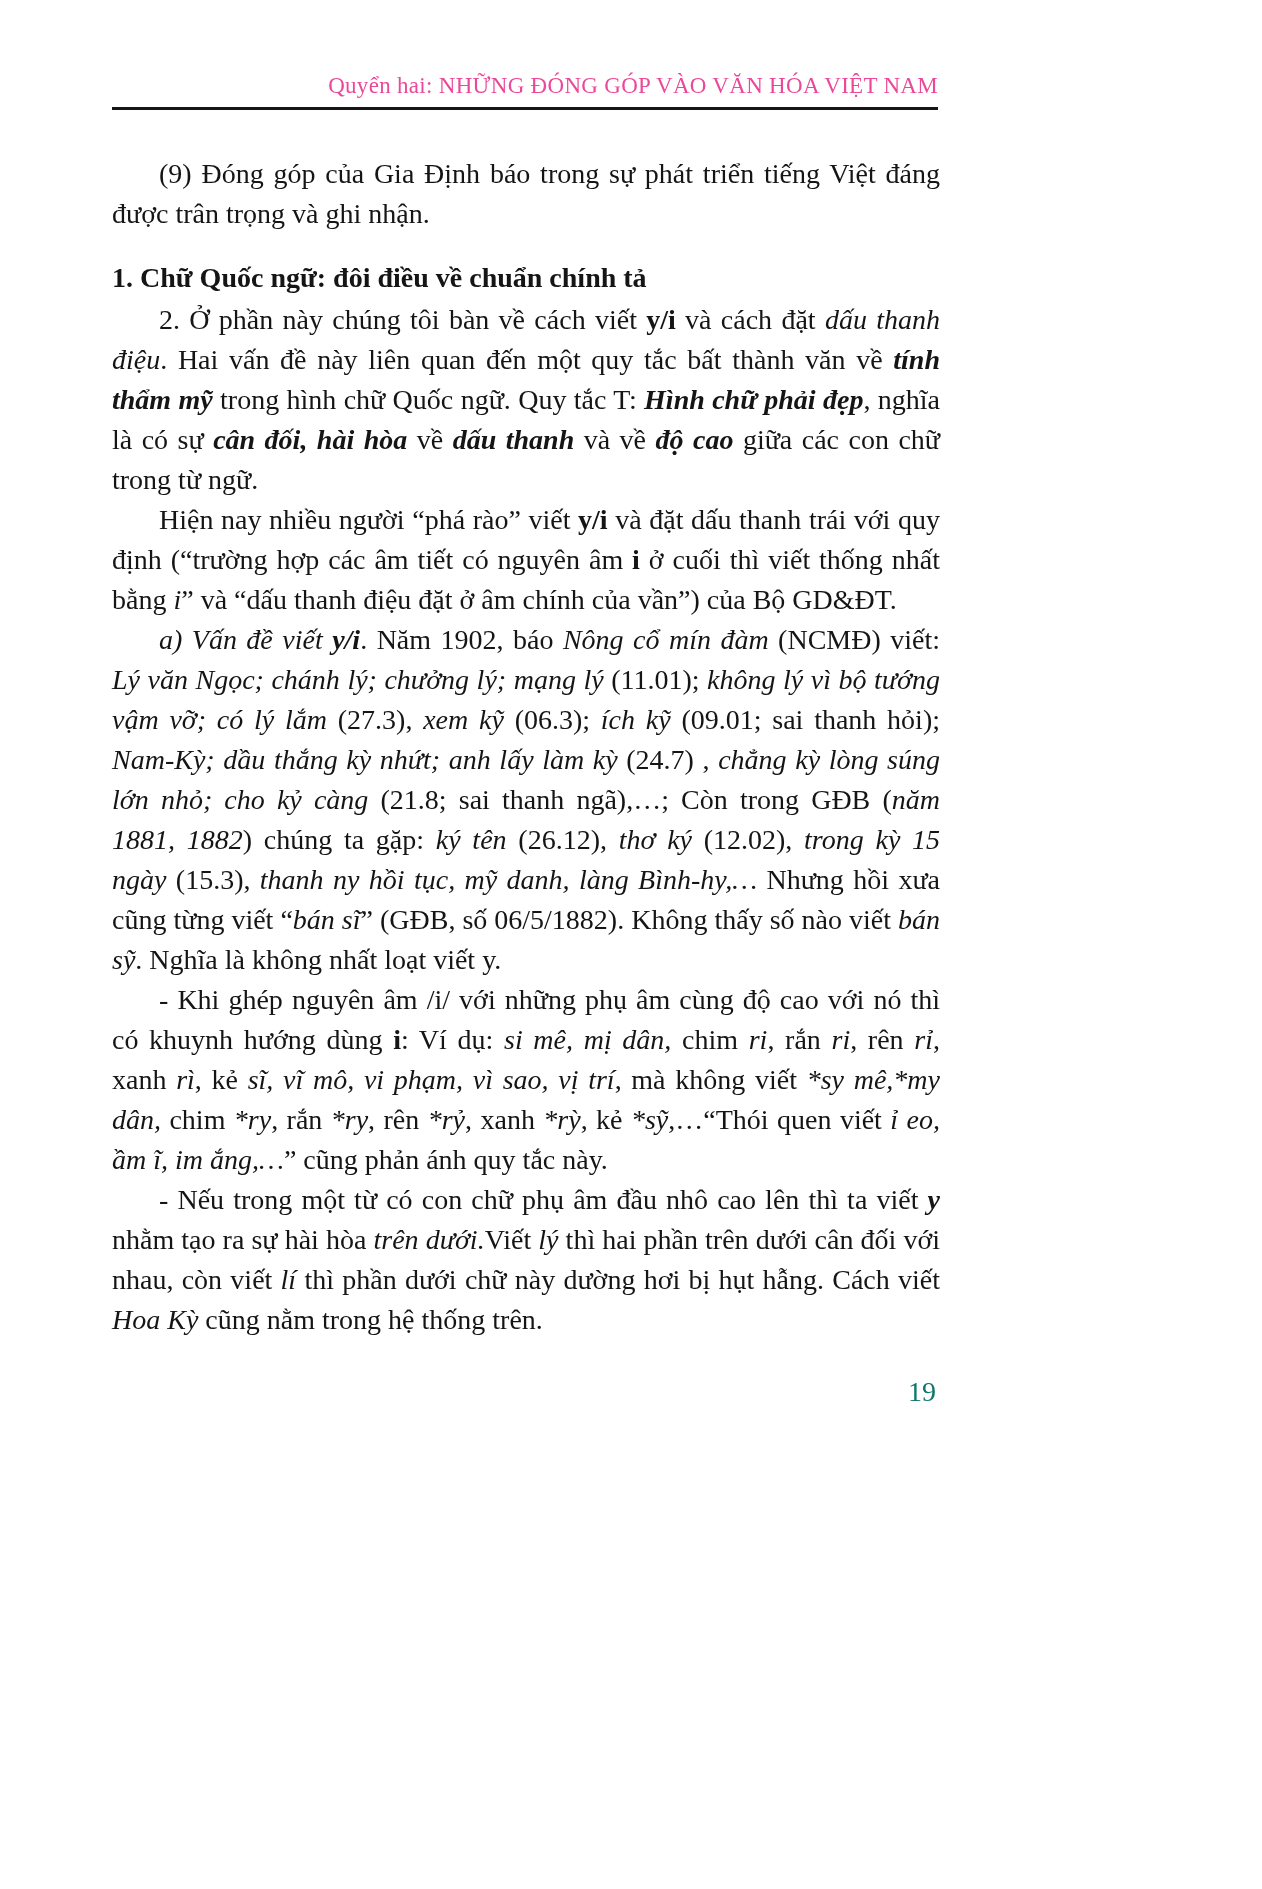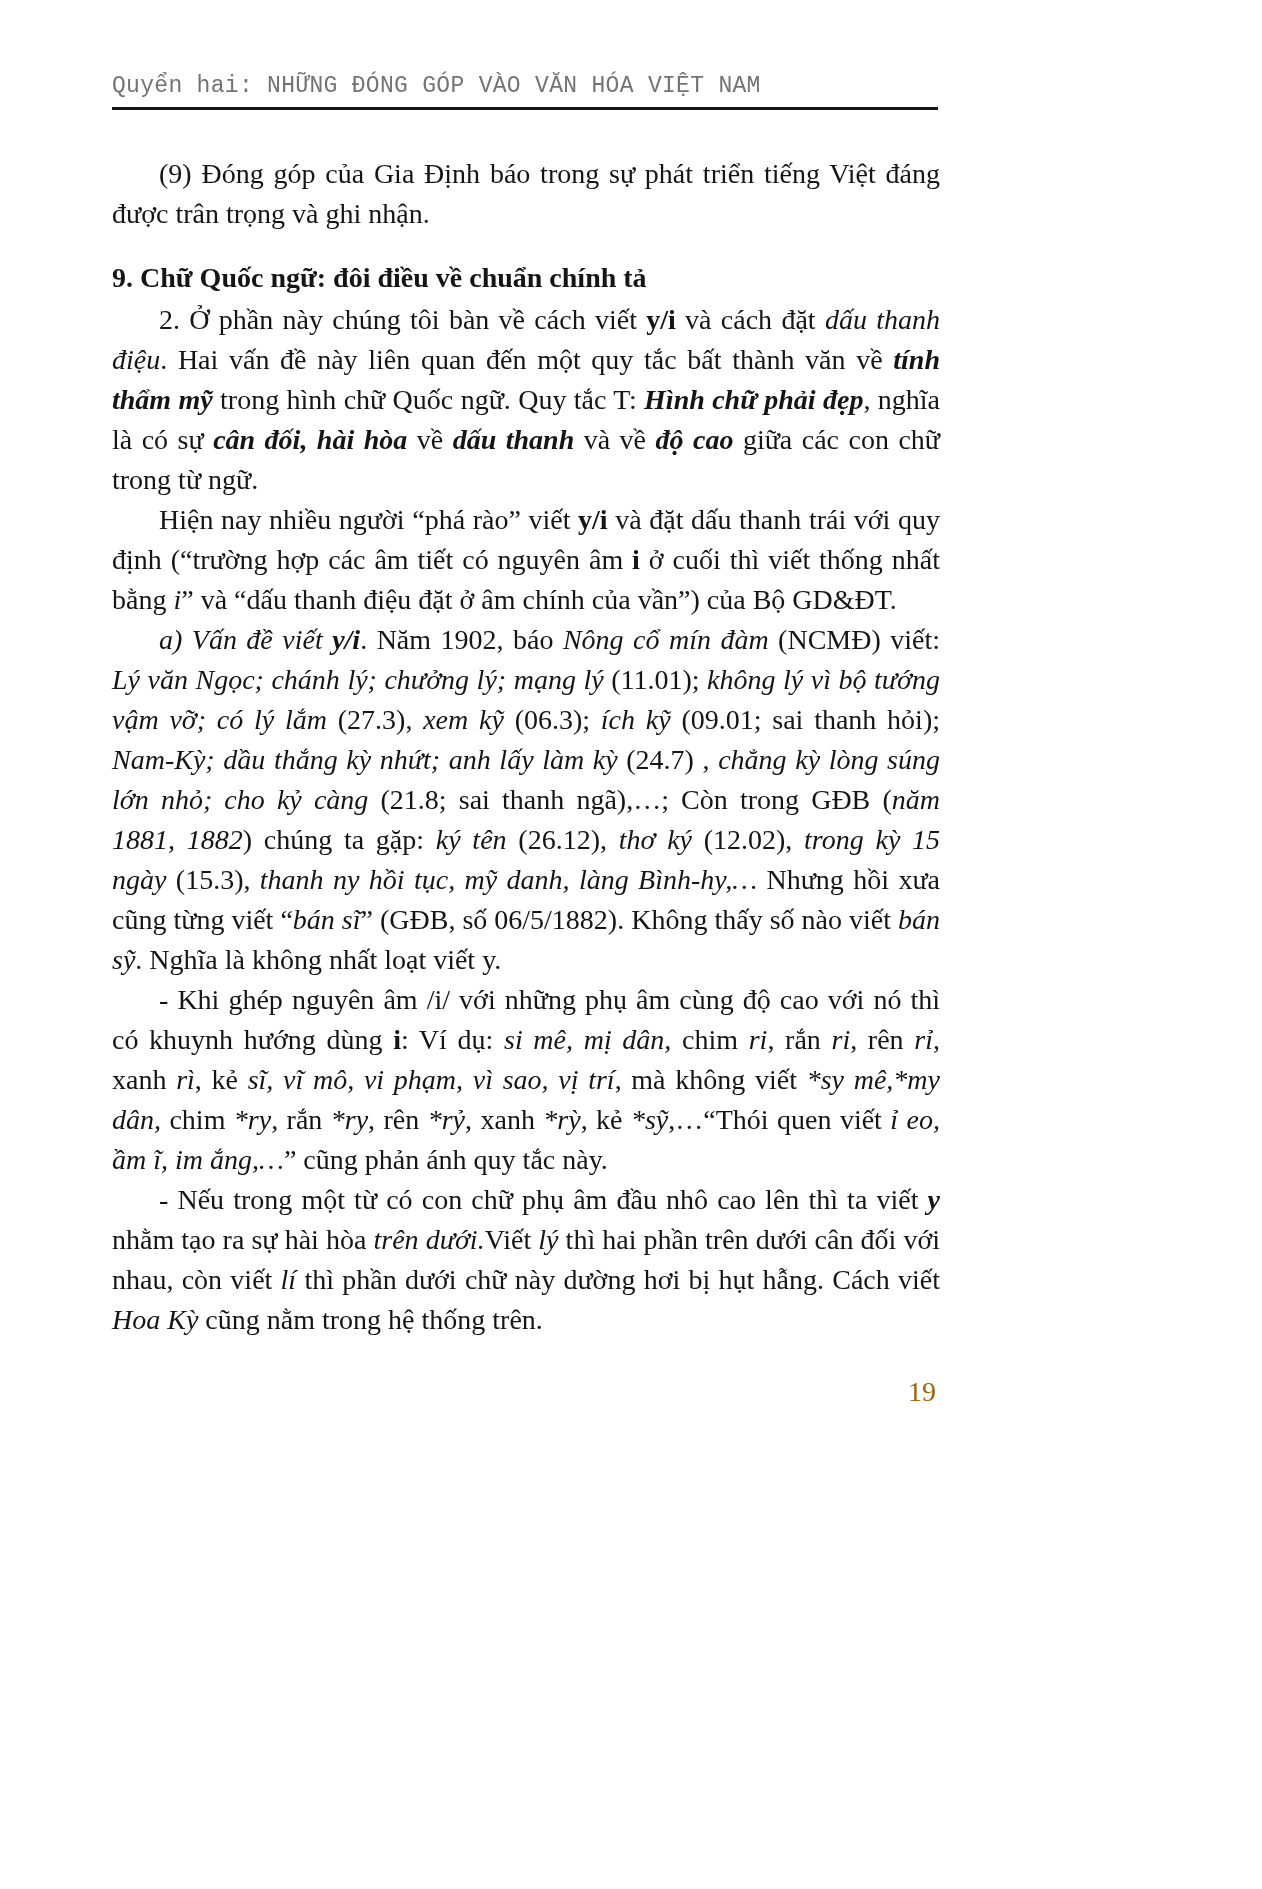--- a/index.html
+++ b/index.html
@@ -16,25 +16,25 @@
     font-family: "Liberation Serif", "DejaVu Serif", serif;
     color: #161616;
   }
   .content {
     position: absolute;
     left: 112px;
     top: 72px;
     width: 828px;
   }
   .running-header {
-    text-align: left;
-    font-family: Liberation Mono, monospace;
+    text-align: right;
+    font-family: Liberation Serif, serif;
     font-size: 23px;
     line-height: 28px;
-    color: #737373;
+    color: #ec4899;
     letter-spacing: 0.3px;
     padding-right: 2px;
   }
   .header-rule {
     height: 0;
     border-top: 3px solid #161616;
     margin-top: 7px;
   }
   .body-text {
     margin-top: 44px;
@@ -51,38 +51,38 @@
     margin: 24px 0 2px 0;
     font-size: 28px;
     font-weight: bold;
     text-indent: 0;
     line-height: 40px;
   }
   .page-number {
     text-align: right;
     margin-top: 36px;
     font-size: 28px;
-    color: #a16207;
+    color: #0f766e;
     padding-right: 4px;
   }
 </style>
 </head>
 <body>
 
 <div class="page">
   <div class="content">
 
     <div class="running-header">
       <span>Quyển hai: NHỮNG ĐÓNG GÓP VÀO VĂN HÓA VIỆT NAM</span>
       <div class="header-rule"></div>
     </div>
 
     <div class="body-text">
       <p class="para"><span>(9) Đóng góp của Gia Định báo trong sự phát triển tiếng Việt đáng được trân trọng và ghi nhận.</span></p>
-      <h2 class="heading"><span style="font-weight: bold;">9. Chữ Quốc ngữ: đôi điều về chuẩn chính tả</span></h2>
+      <h2 class="heading"><span style="font-weight: bold;">1. Chữ Quốc ngữ: đôi điều về chuẩn chính tả</span></h2>
       <p class="para"><span>2. Ở phần này chúng tôi bàn về cách viết </span><span style="font-weight: bold;">y/i</span><span> và cách đặt </span><span style="font-style: italic;">dấu thanh điệu</span><span>. Hai vấn đề này liên quan đến một quy tắc bất thành văn về </span><span style="font-weight: bold; font-style: italic;">tính thẩm mỹ</span><span> trong hình chữ Quốc ngữ. Quy tắc T: </span><span style="font-weight: bold; font-style: italic;">Hình chữ phải đẹp</span><span>, nghĩa là có sự </span><span style="font-weight: bold; font-style: italic;">cân đối, hài hòa</span><span> về </span><span style="font-weight: bold; font-style: italic;">dấu thanh</span><span> và về </span><span style="font-weight: bold; font-style: italic;">độ cao</span><span> giữa các con chữ trong từ ngữ.</span></p>
       <p class="para"><span>Hiện nay nhiều người “phá rào” viết </span><span style="font-weight: bold;">y/i</span><span> và đặt dấu thanh trái với quy định (“trường hợp các âm tiết có nguyên âm </span><span style="font-weight: bold;">i</span><span> ở cuối thì viết thống nhất bằng </span><span style="font-style: italic;">i</span><span>” và “dấu thanh điệu đặt ở âm chính của vần”) của Bộ GD&amp;ĐT.</span></p>
       <p class="para"><span style="font-style: italic;">a) Vấn đề viết </span><span style="font-weight: bold; font-style: italic;">y/i</span><span>. Năm 1902, báo </span><span style="font-style: italic;">Nông cổ mín đàm</span><span> (NCMĐ) viết: </span><span style="font-style: italic;">Lý văn Ngọc; chánh lý; chưởng lý; mạng lý</span><span> (11.01); </span><span style="font-style: italic;">không lý vì bộ tướng vậm vỡ; có lý lắm</span><span> (27.3), </span><span style="font-style: italic;">xem kỹ</span><span> (06.3); </span><span style="font-style: italic;">ích kỹ</span><span> (09.01; sai thanh hỏi); </span><span style="font-style: italic;">Nam-Kỳ; dầu thắng kỳ nhứt; anh lấy làm kỳ</span><span> (24.7) , </span><span style="font-style: italic;">chẳng kỳ lòng súng lớn nhỏ; cho kỷ càng</span><span> (21.8; sai thanh ngã),…; Còn trong GĐB (</span><span style="font-style: italic;">năm 1881, 1882</span><span>) chúng ta gặp: </span><span style="font-style: italic;">ký tên</span><span> (26.12), </span><span style="font-style: italic;">thơ ký</span><span> (12.02), </span><span style="font-style: italic;">trong kỳ 15 ngày</span><span> (15.3), </span><span style="font-style: italic;">thanh ny hồi tục, mỹ danh, làng Bình-hy,…</span><span> Nhưng hồi xưa cũng từng viết “</span><span style="font-style: italic;">bán sĩ</span><span>” (GĐB, số 06/5/1882). Không thấy số nào viết </span><span style="font-style: italic;">bán sỹ</span><span>. Nghĩa là không nhất loạt viết y.</span></p>
       <p class="para"><span>- Khi ghép nguyên âm /i/ với những phụ âm cùng độ cao với nó thì có khuynh hướng dùng </span><span style="font-weight: bold;">i</span><span>: Ví dụ: </span><span style="font-style: italic;">si mê, mị dân,</span><span> chim </span><span style="font-style: italic;">ri</span><span>, rắn </span><span style="font-style: italic;">ri</span><span>, rên </span><span style="font-style: italic;">rỉ</span><span>, xanh </span><span style="font-style: italic;">rì</span><span>, kẻ </span><span style="font-style: italic;">sĩ, vĩ mô, vi phạm, vì sao, vị trí</span><span>, mà không viết </span><span style="font-style: italic;">*sy mê,*my dân,</span><span> chim </span><span style="font-style: italic;">*ry</span><span>, rắn </span><span style="font-style: italic;">*ry</span><span>, rên </span><span style="font-style: italic;">*rỷ</span><span>, xanh </span><span style="font-style: italic;">*rỳ</span><span>, kẻ </span><span style="font-style: italic;">*sỹ</span><span>,…“Thói quen viết </span><span style="font-style: italic;">ỉ eo, ầm ĩ, im ắng,…</span><span>” cũng phản ánh quy tắc này.</span></p>
       <p class="para"><span>- Nếu trong một từ có con chữ phụ âm đầu nhô cao lên thì ta viết </span><span style="font-weight: bold; font-style: italic;">y</span><span> nhằm tạo ra sự hài hòa </span><span style="font-style: italic;">trên dưới.</span><span>Viết </span><span style="font-style: italic;">lý</span><span> thì hai phần trên dưới cân đối với nhau, còn viết </span><span style="font-style: italic;">lí</span><span> thì phần dưới chữ này dường hơi bị hụt hẫng. Cách viết </span><span style="font-style: italic;">Hoa Kỳ</span><span> cũng nằm trong hệ thống trên.</span></p>
     </div>
 
     <div class="page-number">19</div>
 
   </div>

